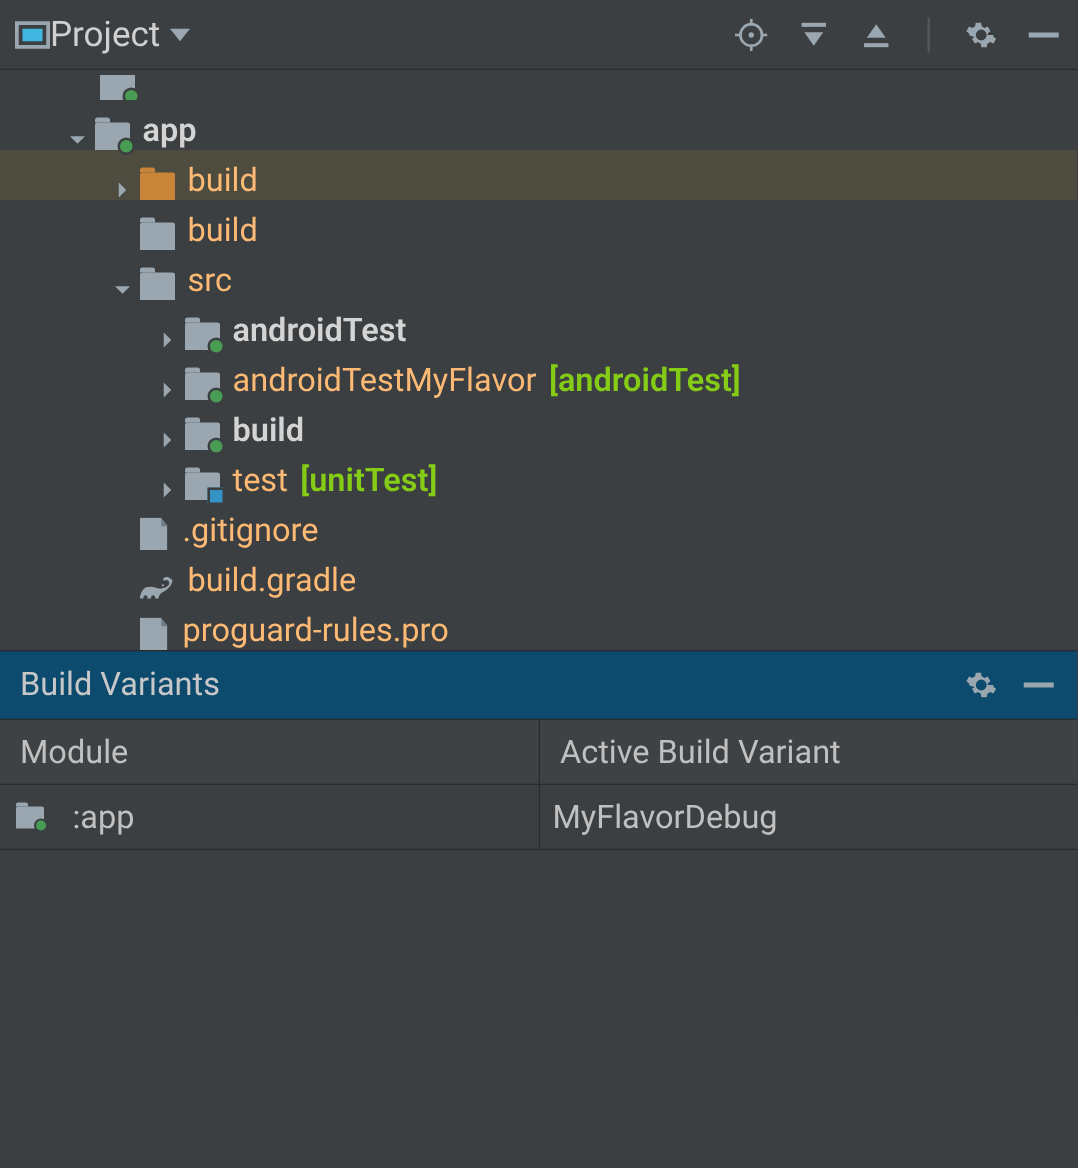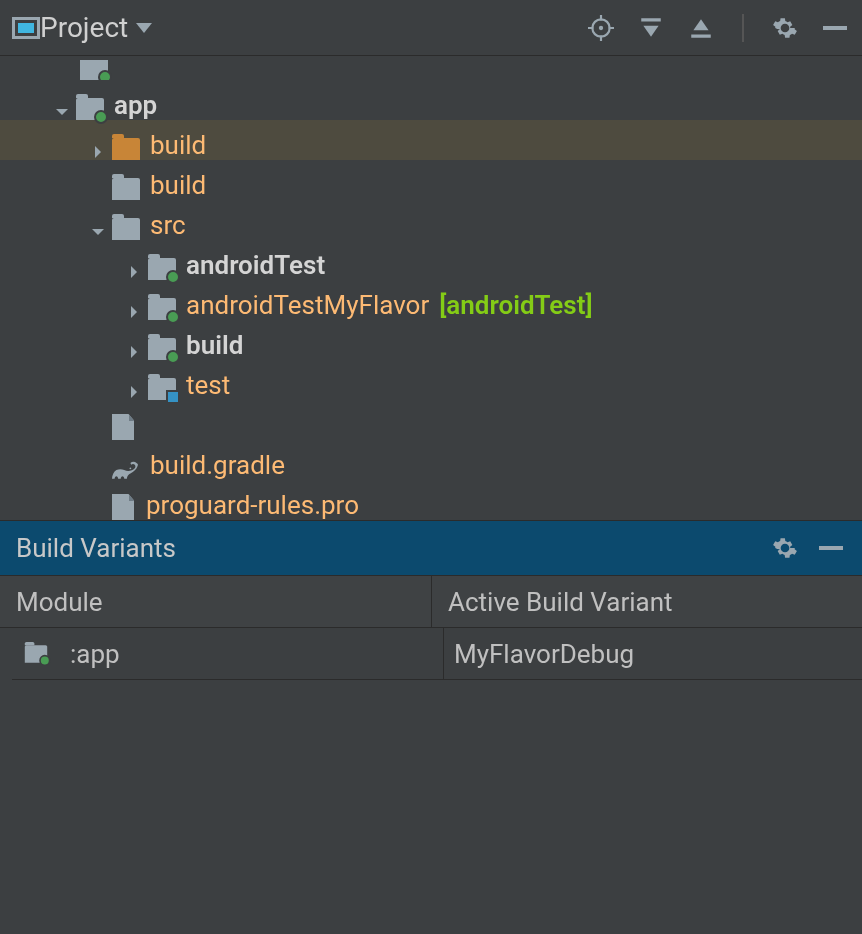--- a/index.html
+++ b/index.html
@@ -115,21 +115,21 @@
   }
   .bv-header .title{flex:1;color:#c8c8c8;}
   .bv-table-head{
     display:flex;height:52px;background:#3f4244;border-bottom:1px solid #2b2b2b;
   }
   .bv-table-head .col{
     display:flex;align-items:center;padding:4px 16px;color:#c0c0c0;
   }
   .bv-table-head .col:first-child{flex:0 0 432px;border-right:1px solid #2b2b2b;}
   .bv-table-head .col:last-child{flex:1;}
-  .bv-row{display:flex;height:52px;border-bottom:1px solid #2b2b2b;margin-left:12px;}
+  .bv-row{display:flex;height:52px;border-bottom:1px solid #2b2b2b;}
   .bv-row .col{display:flex;align-items:center;padding:0 10px;color:#c0c0c0;}
   .bv-row .col:first-child{flex:0 0 432px;border-right:1px solid #2b2b2b;gap:10px;}
   .bv-row .col:last-child{flex:1;}
   .bv-rest{flex:1;background:#3c3f41;}
 
   svg{display:block;}
 </style>
 </head>
 <body>
 
@@ -256,26 +256,28 @@
 
   <div class="row">
     <span class="indent" style="width:120px"></span>
     <span class="chevron">
         <svg viewBox="0 0 16 16">
           <path d="M5 2l6 6-6 6z"></path>
         </svg>
       </span>
     <span class="folder-icon test"></span>
     <span class="name">test</span>
+    <span class="suffix">[unitTest]</span>
   </div>
 
   <div class="row">
     <span class="indent" style="width:84px"></span>
     <span class="spacer-chevron"></span>
     <span class="file-icon generic"></span>
+    <span class="name">.gitignore</span>
   </div>
 
   <div class="row">
     <span class="indent" style="width:84px"></span>
     <span class="spacer-chevron"></span>
     <span class="gradle-icon">
       <svg viewBox="0 0 32 20" width="28" height="20">
           <path fill="#9aa7b0" d="M28 2c-2-2-5-2-7 0l1 2c1-1 3-1 4 0s1 3 0 4c-3 3-8 4-12 2-3-1-6-1-9 0-3 2-5 6-5 10h3c0-2 1-3 2-3s2 1 2 3h3c0-2 1-3 2-3s2 1 2 3h3c0-3 2-5 4-6 4-2 7-5 8-8 1-2 1-3-1-4zm-7 7c-1 0-1-1-1-1s0-1 1-1 1 1 1 1-0 1-1 1z"></path>
         </svg>
     </span>

